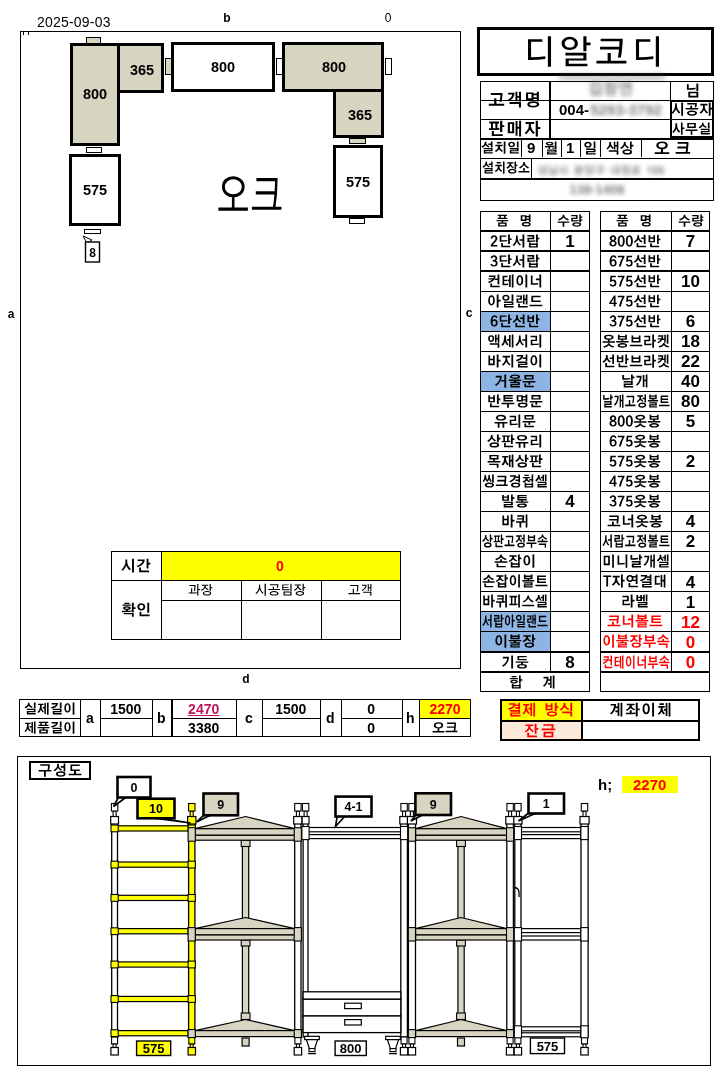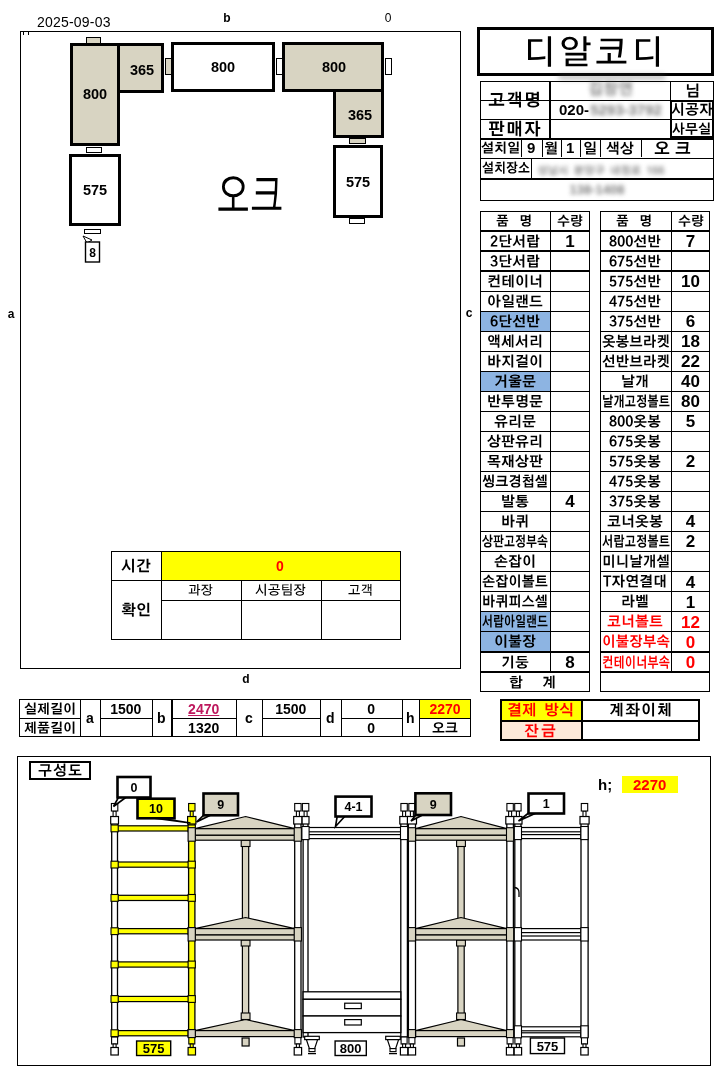--- a/index.html
+++ b/index.html
@@ -89,21 +89,21 @@
       </svg></div>
     <div style="position:absolute;left:606.1px;top:140.6px;width:28px;height:15px"><svg width="28" height="15" viewBox="0 -12.3 27.9 14.8" style="overflow:visible">
         <path d="M2.8 -1.7V-3.2H12.3V1.3H10.6V-1.7ZM7.8 -3.9V-11.7H9.3V-8.3H10.7V-11.8H12.3V-3.7H10.7V-6.8H9.3V-3.9ZM0.4 -5.0Q1.6 -5.8 2.5 -7.1Q3.3 -8.4 3.3 -10.0V-11.3H5.1V-10.1Q5.1 -9.3 5.4 -8.5Q5.7 -7.7 6.1 -7.1Q6.6 -6.5 7.0 -6.1Q7.4 -5.7 7.8 -5.4L6.7 -4.3Q6.1 -4.7 5.3 -5.6Q4.6 -6.4 4.2 -7.1Q3.8 -6.3 3.1 -5.4Q2.3 -4.5 1.6 -3.9Z M16.4 -1.5Q16.4 -2.8 17.8 -3.5Q19.1 -4.2 21.2 -4.2Q23.4 -4.2 24.7 -3.5Q26.0 -2.8 26.0 -1.5Q26.0 -0.2 24.7 0.5Q23.3 1.2 21.2 1.2Q19.1 1.2 17.8 0.5Q16.4 -0.2 16.4 -1.5ZM18.3 -1.5Q18.3 -0.9 19.1 -0.6Q19.8 -0.3 21.2 -0.3Q22.5 -0.3 23.3 -0.6Q24.1 -0.9 24.1 -1.5Q24.1 -2.1 23.4 -2.4Q22.6 -2.7 21.2 -2.7Q19.9 -2.7 19.1 -2.4Q18.3 -2.1 18.3 -1.5ZM23.9 -4.1V-11.8H25.6V-8.6H27.3V-7.0H25.6V-4.1ZM14.1 -5.7Q15.7 -6.5 16.7 -7.7Q17.8 -8.9 17.8 -10.3V-11.5H19.5V-10.3Q19.5 -9.7 19.9 -9.0Q20.2 -8.3 20.7 -7.7Q21.3 -7.2 21.8 -6.8Q22.4 -6.4 22.9 -6.1L21.9 -4.9Q21.1 -5.4 20.1 -6.2Q19.2 -7.0 18.7 -7.8Q18.3 -6.8 17.2 -5.9Q16.2 -5.0 15.2 -4.5Z" fill="#000"></path>
       </svg></div>
     <div style="position:absolute;left:654.1px;top:139.5px;width:42px;height:17px"><svg width="42" height="17" viewBox="0 -14.1 41.9 17.0" style="overflow:visible">
         <path d="M0.7 -0.1V-1.9H6.9V-5.2H9.0V-1.9H15.2V-0.1ZM2.2 -8.8Q2.2 -10.6 3.9 -11.7Q5.5 -12.7 8.0 -12.7Q9.5 -12.7 10.8 -12.3Q12.1 -11.8 12.9 -10.9Q13.7 -10.0 13.7 -8.8Q13.7 -7.0 12.1 -5.9Q10.4 -4.9 8.0 -4.9Q5.5 -4.9 3.9 -5.9Q2.2 -7.0 2.2 -8.8ZM4.4 -8.8Q4.4 -7.7 5.4 -7.1Q6.5 -6.5 8.0 -6.5Q9.5 -6.5 10.5 -7.1Q11.5 -7.8 11.5 -8.8Q11.5 -9.8 10.5 -10.5Q9.5 -11.1 8.0 -11.1Q6.5 -11.1 5.5 -10.5Q4.4 -9.8 4.4 -8.8Z M21.6 -0.4V-2.2H36.1V-0.4ZM23.4 -5.7V-7.5H32.2Q32.4 -9.3 32.4 -10.4H23.6V-12.2H34.4Q34.4 -9.4 34.1 -6.4Q33.8 -3.3 33.3 -1.0H31.3Q31.8 -3.0 32.1 -5.7Z" fill="#000"></path>
       </svg></div>
     <div style="position:absolute;left:481.5px;top:161.1px;width:48px;height:14px"><svg width="48" height="14" viewBox="0 -11.4 48.0 13.8" style="overflow:visible">
         <path d="M2.6 1.0V-2.4H9.1V-3.3H2.5V-4.6H10.6V-1.2H4.1V-0.3H10.9V1.0ZM6.8 -7.6V-9.0H9.1V-11.0H10.6V-5.0H9.1V-7.6ZM0.4 -5.9Q3.5 -7.5 3.5 -9.8V-10.8H5.0V-9.8Q5.0 -9.2 5.2 -8.6Q5.5 -8.0 6.0 -7.5Q6.4 -7.0 6.9 -6.7Q7.3 -6.4 7.8 -6.2L7.0 -5.1Q6.3 -5.4 5.5 -6.1Q4.6 -6.8 4.2 -7.5Q3.8 -6.7 3.0 -6.0Q2.1 -5.2 1.3 -4.8Z M21.0 1.2V-11.0H22.5V1.2ZM14.6 -9.0V-10.4H18.8V-9.0ZM12.8 -1.5Q15.9 -3.3 15.9 -5.7V-6.3H13.3V-7.7H19.9V-6.3H17.4V-5.8Q17.4 -3.6 20.2 -1.7L19.2 -0.6Q18.6 -1.1 17.8 -1.9Q17.0 -2.7 16.6 -3.3Q16.2 -2.5 15.4 -1.7Q14.6 -0.8 13.8 -0.4Z M26.1 -1.3Q26.1 -2.4 27.3 -3.1Q28.4 -3.7 30.3 -3.7Q32.1 -3.7 33.3 -3.1Q34.4 -2.5 34.4 -1.3Q34.4 -0.2 33.2 0.5Q32.1 1.1 30.3 1.1Q28.4 1.1 27.3 0.5Q26.1 -0.2 26.1 -1.3ZM27.8 -1.3Q27.8 -0.8 28.4 -0.5Q29.1 -0.2 30.3 -0.2Q31.4 -0.2 32.1 -0.5Q32.8 -0.8 32.8 -1.3Q32.8 -1.8 32.1 -2.1Q31.4 -2.4 30.3 -2.4Q29.1 -2.4 28.4 -2.1Q27.8 -1.8 27.8 -1.3ZM32.5 -3.6V-11.0H34.1V-7.8H35.4V-6.4H34.1V-3.6ZM24.5 -4.9Q25.6 -5.5 26.5 -6.4Q27.4 -7.2 27.5 -8.3V-9.0H25.1V-10.3H31.5V-9.0H29.2V-8.3Q29.2 -7.7 29.7 -7.1Q30.2 -6.4 30.7 -6.0Q31.2 -5.6 31.8 -5.3L31.0 -4.3Q30.3 -4.6 29.5 -5.2Q28.7 -5.9 28.4 -6.5Q28.0 -5.8 27.2 -5.1Q26.4 -4.3 25.4 -3.8Z M36.5 -0.1V-1.5H41.2V-4.5H42.8V-1.5H47.4V-0.1ZM37.0 -5.1Q37.8 -5.4 38.5 -5.9Q39.2 -6.3 39.8 -7.0Q40.5 -7.6 40.9 -8.3Q41.3 -9.1 41.3 -9.9V-10.4H42.8V-9.9Q42.8 -9.1 43.2 -8.4Q43.6 -7.6 44.2 -7.0Q44.9 -6.4 45.6 -5.9Q46.3 -5.4 47.0 -5.1L46.1 -3.9Q45.0 -4.4 43.8 -5.4Q42.6 -6.4 42.0 -7.5Q41.5 -6.4 40.3 -5.4Q39.1 -4.4 37.9 -3.9Z" fill="#000"></path>
       </svg></div>
-    <div style="position:absolute;left:559.0px;top:98.8px;font:bold 15px 'Liberation Sans',sans-serif;color:#000;line-height:22px;white-space:nowrap;">020-</div>
+    <div style="position:absolute;left:559.0px;top:98.8px;font:bold 15px 'Liberation Sans',sans-serif;color:#000;line-height:22px;white-space:nowrap;">004-</div>
     <div style="position:absolute;left:587.6px;top:81.0px;width:45px;height:16px;filter:blur(2.0px);opacity:0.75"><svg width="45" height="16" viewBox="0 -13.2 44.8 15.9" style="overflow:visible">
         <path d="M3.4 1.2V-4.4H13.2V1.2ZM5.2 -0.5H11.3V-2.7H5.2ZM11.3 -5.0V-12.6H13.2V-5.0ZM1.0 -6.2Q3.4 -6.9 5.0 -8.0Q6.6 -9.1 6.9 -10.3H2.0V-12.0H9.2Q9.2 -10.7 8.6 -9.6Q8.1 -8.5 7.4 -7.7Q6.7 -7.0 5.7 -6.4Q4.6 -5.7 3.8 -5.4Q3.0 -5.1 2.1 -4.8Z M17.6 -1.2Q17.6 -2.4 19.0 -3.1Q20.4 -3.8 22.7 -3.8Q25.0 -3.8 26.4 -3.1Q27.8 -2.4 27.8 -1.2Q27.8 0.1 26.4 0.7Q25.0 1.4 22.7 1.4Q20.4 1.4 19.0 0.7Q17.6 0.1 17.6 -1.2ZM19.6 -1.2Q19.6 -0.6 20.4 -0.3Q21.3 -0.1 22.7 -0.1Q24.1 -0.1 25.0 -0.3Q25.8 -0.6 25.8 -1.2Q25.8 -1.7 25.0 -2.0Q24.1 -2.3 22.7 -2.3Q21.3 -2.3 20.4 -2.0Q19.6 -1.7 19.6 -1.2ZM25.6 -3.7V-12.6H27.5V-8.6H29.2V-6.9H27.5V-3.7ZM17.9 -11.0V-12.4H23.0V-11.0ZM15.6 -5.0Q17.0 -5.5 18.1 -6.3Q19.2 -7.2 19.3 -8.1V-8.5H16.2V-10.0H24.5V-8.5H21.5V-8.1Q21.6 -7.4 22.6 -6.7Q23.6 -5.9 24.7 -5.5L23.7 -4.3Q22.9 -4.5 21.9 -5.1Q20.9 -5.8 20.5 -6.4Q20.0 -5.7 18.9 -4.9Q17.8 -4.2 16.7 -3.8Z M33.4 1.0V-3.5H35.3V-0.7H43.4V1.0ZM37.6 -5.7V-7.2H41.2V-9.5H37.6V-11.0H41.2V-12.6H43.1V-2.5H41.2V-5.7ZM31.1 -8.3Q31.1 -10.0 32.2 -11.0Q33.2 -12.1 34.9 -12.1Q36.6 -12.1 37.7 -11.0Q38.8 -10.0 38.8 -8.3Q38.8 -6.7 37.7 -5.7Q36.6 -4.7 34.9 -4.7Q33.2 -4.7 32.2 -5.7Q31.1 -6.7 31.1 -8.3ZM33.0 -8.3Q33.0 -7.4 33.5 -6.8Q34.1 -6.2 34.9 -6.2Q35.8 -6.2 36.4 -6.8Q36.9 -7.4 36.9 -8.3Q36.9 -9.3 36.4 -9.9Q35.8 -10.5 34.9 -10.5Q34.1 -10.5 33.5 -9.9Q33.0 -9.3 33.0 -8.3Z" fill="#555"></path>
       </svg></div>
     <div style="position:absolute;left:526.0px;top:98.8px;width:200px;text-align:center;font:bold 15px 'Liberation Sans',sans-serif;color:#555;line-height:22px;filter:blur(2.0px);opacity:0.75">5293-3792</div>
     <div style="position:absolute;left:536.8px;top:162.4px;width:128px;height:11px;filter:blur(2.0px);opacity:0.75"><svg width="128" height="11" viewBox="0 -9.2 128.3 11.1" style="overflow:visible">
         <path d="M2.1 -1.1Q2.1 -2.0 3.1 -2.5Q4.1 -3.0 5.8 -3.0Q7.4 -3.0 8.4 -2.5Q9.4 -2.0 9.4 -1.1Q9.4 -0.1 8.4 0.4Q7.4 0.9 5.8 0.9Q4.1 0.9 3.1 0.4Q2.1 -0.1 2.1 -1.1ZM3.5 -1.1Q3.5 -0.6 4.1 -0.4Q4.7 -0.2 5.8 -0.2Q6.8 -0.2 7.4 -0.4Q8.0 -0.6 8.0 -1.1Q8.0 -1.5 7.4 -1.7Q6.8 -2.0 5.8 -2.0Q4.7 -2.0 4.1 -1.7Q3.5 -1.5 3.5 -1.1ZM5.9 -5.8V-6.9H7.9V-8.8H9.2V-3.0H7.9V-5.8ZM0.3 -4.0Q0.8 -4.3 1.3 -4.6Q1.7 -4.9 2.1 -5.4Q2.5 -5.8 2.8 -6.4Q3.0 -6.9 3.0 -7.6V-8.6H4.3V-7.6Q4.3 -7.0 4.6 -6.5Q4.8 -6.0 5.2 -5.6Q5.6 -5.1 6.0 -4.9Q6.4 -4.6 6.8 -4.4L6.0 -3.5Q5.5 -3.7 4.8 -4.3Q4.1 -4.9 3.7 -5.5Q3.4 -4.8 2.6 -4.1Q1.9 -3.5 1.1 -3.1Z M12.6 0.8V-3.1H19.2V0.8ZM13.9 -0.3H17.9V-2.0H13.9ZM17.9 -3.6V-8.8H19.2V-6.9H20.4V-5.7H19.2V-3.6ZM11.5 -4.5V-8.4H12.8V-5.6H13.1Q15.2 -5.6 17.4 -5.9V-4.8Q15.1 -4.5 12.1 -4.5Z M28.6 0.9V-8.8H29.9V0.9ZM21.2 -1.3Q21.7 -1.7 22.2 -2.2Q22.6 -2.7 23.1 -3.4Q23.5 -4.1 23.7 -5.0Q24.0 -5.9 24.0 -6.9V-8.3H25.3V-6.9Q25.3 -6.0 25.5 -5.1Q25.8 -4.2 26.2 -3.5Q26.6 -2.8 27.0 -2.4Q27.4 -1.9 27.9 -1.5L26.9 -0.7Q26.3 -1.2 25.6 -2.2Q24.9 -3.1 24.6 -4.0Q24.4 -3.1 23.7 -2.1Q23.0 -1.1 22.2 -0.4Z M38.5 0.7V-2.0H39.8V-0.4H45.5V0.7ZM37.1 -2.7V-3.8H46.6V-2.7H42.7V-1.1H41.4V-2.7ZM38.4 -4.7V-8.7H39.7V-7.7H44.0V-8.7H45.3V-4.7ZM39.7 -5.7H44.0V-6.7H39.7Z M49.0 -1.1Q49.0 -2.1 50.0 -2.6Q50.9 -3.2 52.5 -3.2Q54.2 -3.2 55.1 -2.6Q56.1 -2.1 56.1 -1.1Q56.1 -0.2 55.1 0.4Q54.1 0.9 52.5 0.9Q50.9 0.9 49.9 0.4Q49.0 -0.2 49.0 -1.1ZM50.4 -1.1Q50.4 -0.7 50.9 -0.4Q51.5 -0.2 52.5 -0.2Q53.5 -0.2 54.1 -0.4Q54.7 -0.7 54.7 -1.1Q54.7 -1.6 54.1 -1.8Q53.6 -2.1 52.5 -2.1Q51.5 -2.1 50.9 -1.8Q50.4 -1.6 50.4 -1.1ZM54.5 -3.1V-8.8H55.9V-6.6H57.1V-5.4H55.9V-3.1ZM48.2 -4.0V-8.4H53.3V-7.3H49.5V-5.1H49.6Q50.1 -5.1 51.4 -5.2Q52.8 -5.3 54.0 -5.5V-4.5Q51.2 -4.0 48.5 -4.0Z M58.0 -3.0V-4.1H67.5V-3.0H63.4V0.9H62.1V-3.0ZM59.2 -7.2V-8.4H66.4Q66.4 -7.4 66.3 -6.2Q66.1 -4.9 65.9 -4.0H64.6Q64.8 -4.8 65.0 -5.8Q65.1 -6.7 65.1 -7.2Z M78.8 0.5V-8.6H80.0V-5.0H81.2V-8.8H82.5V0.9H81.2V-3.8H80.0V0.5ZM74.5 -1.2V-8.0H75.8V-2.4H75.9Q77.0 -2.4 78.5 -2.6V-1.5Q76.6 -1.2 74.8 -1.2Z M85.8 -1.0Q85.8 -1.9 86.8 -2.4Q87.8 -2.9 89.5 -2.9Q91.1 -2.9 92.1 -2.4Q93.2 -1.9 93.2 -1.0Q93.2 -0.1 92.1 0.4Q91.1 0.9 89.5 0.9Q87.8 0.9 86.8 0.4Q85.8 -0.1 85.8 -1.0ZM87.2 -1.0Q87.2 -0.6 87.8 -0.4Q88.4 -0.2 89.5 -0.2Q90.5 -0.2 91.1 -0.4Q91.7 -0.6 91.7 -1.0Q91.7 -1.9 89.5 -1.9Q87.2 -1.9 87.2 -1.0ZM89.8 -5.3V-6.5H91.6V-8.8H92.9V-2.9H91.6V-5.3ZM84.3 -3.8Q84.7 -4.0 85.1 -4.2Q85.5 -4.4 85.9 -4.8Q86.3 -5.1 86.6 -5.6Q86.9 -6.0 86.9 -6.5V-7.3H84.9V-8.4H90.2V-7.3H88.3V-6.6Q88.3 -6.1 88.6 -5.7Q88.8 -5.3 89.2 -5.0Q89.6 -4.7 90.0 -4.5Q90.3 -4.3 90.6 -4.1L89.9 -3.3Q89.3 -3.5 88.6 -4.0Q88.0 -4.5 87.6 -4.9Q87.3 -4.4 86.5 -3.8Q85.8 -3.2 85.1 -2.9Z M94.6 0.0V-1.1H98.8V-3.0H100.1V-1.1H104.1V0.0ZM96.0 -2.5V-5.9H101.5V-7.1H95.9V-8.3H102.8V-4.8H97.3V-3.6H103.0V-2.5Z M110.8 -5.7V-6.7H111.1Q112.8 -6.7 112.8 -8.0V-8.2H114.0V0.1H112.6V-5.7Z M117.9 -2.6Q117.9 -1.8 118.2 -1.4Q118.6 -0.9 119.2 -0.9Q119.7 -0.9 120.1 -1.4Q120.4 -1.8 120.4 -2.6Q120.4 -3.4 120.1 -3.8Q119.7 -4.3 119.2 -4.3Q118.6 -4.3 118.2 -3.8Q117.9 -3.3 117.9 -2.6ZM116.5 -3.7Q116.5 -4.6 116.7 -5.4Q116.8 -6.2 117.2 -6.9Q117.5 -7.5 118.1 -7.9Q118.7 -8.3 119.4 -8.3Q121.0 -8.3 121.8 -6.6L120.7 -6.3Q120.2 -7.2 119.4 -7.2Q118.4 -7.2 118.0 -5.5Q117.9 -5.1 117.9 -4.5Q118.1 -4.9 118.4 -5.1Q118.8 -5.4 119.4 -5.4Q120.4 -5.4 121.1 -4.6Q121.8 -3.8 121.8 -2.6Q121.8 -1.4 121.1 -0.6Q120.4 0.2 119.2 0.2Q117.9 0.2 117.3 -0.7Q116.5 -1.7 116.5 -3.7Z M124.0 -2.6Q124.0 -1.8 124.4 -1.4Q124.8 -0.9 125.3 -0.9Q125.9 -0.9 126.2 -1.4Q126.6 -1.8 126.6 -2.6Q126.6 -3.4 126.2 -3.8Q125.9 -4.3 125.3 -4.3Q124.8 -4.3 124.4 -3.8Q124.0 -3.3 124.0 -2.6ZM122.6 -3.7Q122.6 -4.6 122.8 -5.4Q123.0 -6.2 123.3 -6.9Q123.7 -7.5 124.2 -7.9Q124.8 -8.3 125.6 -8.3Q127.2 -8.3 127.9 -6.6L126.9 -6.3Q126.3 -7.2 125.6 -7.2Q124.5 -7.2 124.2 -5.5Q124.1 -5.1 124.0 -4.5Q124.2 -4.9 124.6 -5.1Q125.0 -5.4 125.5 -5.4Q126.6 -5.4 127.3 -4.6Q127.9 -3.8 127.9 -2.6Q127.9 -1.4 127.3 -0.6Q126.6 0.2 125.4 0.2Q124.1 0.2 123.4 -0.7Q122.6 -1.7 122.6 -3.7Z" fill="#555"></path>
       </svg></div>
     <div style="position:absolute;left:497.0px;top:179.8px;width:200px;text-align:center;font:bold 13px 'Liberation Sans',sans-serif;color:#555;line-height:20px;filter:blur(2.2px);opacity:0.75">138-1408</div>
     <div style="position:absolute;left:480.0px;top:311.2px;width:70.0px;height:20.0px;background:#8db4e2;"></div>
     <div style="position:absolute;left:480.0px;top:371.3px;width:70.0px;height:20.0px;background:#8db4e2;"></div>
@@ -372,21 +372,21 @@
     <div style="position:absolute;left:23.6px;top:720.6px;width:52px;height:14px"><svg width="52" height="14" viewBox="0 -11.4 51.8 13.8" style="overflow:visible">
         <path d="M9.9 1.2V-11.0H11.5V1.2ZM5.7 -5.0V-6.5H7.4V-10.6H8.9V0.6H7.4V-5.0ZM0.5 -1.6Q3.0 -3.7 3.0 -6.8V-8.4H1.1V-9.8H6.5V-8.4H4.6V-6.8Q4.6 -5.9 4.9 -5.1Q5.1 -4.3 5.5 -3.6Q5.9 -3.0 6.3 -2.6Q6.6 -2.2 6.9 -1.9L5.8 -1.0Q5.3 -1.4 4.7 -2.2Q4.1 -3.0 3.8 -3.7Q3.6 -3.0 2.9 -2.0Q2.2 -1.1 1.7 -0.6Z M15.2 1.0V-3.1H23.7V1.0ZM16.8 -0.3H22.0V-1.8H16.8ZM13.5 -4.2V-5.6H25.3V-4.2H20.2V-2.8H18.6V-4.2ZM14.5 -6.5V-7.7H16.3V-9.5H14.8V-10.7H24.1V-9.5H22.5V-7.7H24.3V-6.5ZM17.8 -7.7H21.0V-9.5H17.8Z M28.7 1.0V-2.5H35.8V-3.4H28.6V-4.8H37.4V-1.3H30.3V-0.4H37.6V1.0ZM35.7 -5.3V-11.0H37.4V-5.3ZM26.7 -6.1Q28.8 -6.6 30.1 -7.4Q31.5 -8.1 31.9 -9.1H27.6V-10.5H33.9Q33.9 -9.7 33.6 -9.0Q33.4 -8.3 33.0 -7.8Q32.6 -7.3 32.0 -6.8Q31.5 -6.4 30.9 -6.1Q30.4 -5.8 29.7 -5.5Q29.0 -5.3 28.6 -5.2Q28.1 -5.0 27.6 -4.9Z M48.5 1.2V-11.0H50.2V1.2ZM40.2 -5.6Q40.2 -7.7 41.0 -9.0Q41.8 -10.3 43.3 -10.3Q44.8 -10.3 45.6 -9.0Q46.5 -7.7 46.5 -5.6Q46.5 -3.5 45.7 -2.2Q44.8 -0.9 43.3 -0.9Q41.8 -0.9 41.0 -2.2Q40.2 -3.5 40.2 -5.6ZM41.8 -5.6Q41.8 -4.1 42.2 -3.2Q42.6 -2.3 43.3 -2.3Q44.1 -2.3 44.5 -3.2Q44.8 -4.2 44.8 -5.6Q44.8 -7.1 44.5 -8.0Q44.1 -8.9 43.3 -8.9Q42.8 -8.9 42.4 -8.4Q42.1 -7.9 42.0 -7.2Q41.8 -6.5 41.8 -5.6Z" fill="#000"></path>
       </svg></div>
     <div style="position:absolute;left:-10.0px;top:708.1px;width:200px;text-align:center;font:bold 14px 'Liberation Sans',sans-serif;color:#000;line-height:21px;">a</div>
     <div style="position:absolute;left:61.4px;top:708.1px;width:200px;text-align:center;font:bold 14px 'Liberation Sans',sans-serif;color:#000;line-height:21px;">b</div>
     <div style="position:absolute;left:149.0px;top:708.1px;width:200px;text-align:center;font:bold 14px 'Liberation Sans',sans-serif;color:#000;line-height:21px;">c</div>
     <div style="position:absolute;left:230.2px;top:708.1px;width:200px;text-align:center;font:bold 14px 'Liberation Sans',sans-serif;color:#000;line-height:21px;">d</div>
     <div style="position:absolute;left:310.2px;top:708.1px;width:200px;text-align:center;font:bold 14px 'Liberation Sans',sans-serif;color:#000;line-height:21px;">h</div>
     <div style="position:absolute;left:25.8px;top:698.5px;width:200px;text-align:center;font:bold 14px 'Liberation Sans',sans-serif;color:#000;line-height:21px;">1500</div>
     <div style="position:absolute;left:103.7px;top:698.5px;width:200px;text-align:center;font:bold 14px 'Liberation Sans',sans-serif;color:#be185d;line-height:21px;text-decoration:underline;">2470</div>
-    <div style="position:absolute;left:103.7px;top:717.5px;width:200px;text-align:center;font:bold 14px 'Liberation Sans',sans-serif;color:#000;line-height:21px;">1320</div>
+    <div style="position:absolute;left:103.7px;top:717.5px;width:200px;text-align:center;font:bold 14px 'Liberation Sans',sans-serif;color:#000;line-height:21px;">3380</div>
     <div style="position:absolute;left:190.8px;top:698.5px;width:200px;text-align:center;font:bold 14px 'Liberation Sans',sans-serif;color:#000;line-height:21px;">1500</div>
     <div style="position:absolute;left:271.2px;top:698.5px;width:200px;text-align:center;font:bold 14px 'Liberation Sans',sans-serif;color:#000;line-height:21px;">0</div>
     <div style="position:absolute;left:271.2px;top:717.5px;width:200px;text-align:center;font:bold 14px 'Liberation Sans',sans-serif;color:#000;line-height:21px;">0</div>
     <div style="position:absolute;left:345.0px;top:698.5px;width:200px;text-align:center;font:bold 14px 'Liberation Sans',sans-serif;color:#ff0000;line-height:21px;">2270</div>
     <div style="position:absolute;left:432.1px;top:720.9px;width:26px;height:14px"><svg width="26" height="14" viewBox="0 -11.4 25.9 13.8" style="overflow:visible">
         <path d="M0.6 -0.1V-1.5H5.6V-4.2H7.3V-1.5H12.3V-0.1ZM1.8 -7.1Q1.8 -8.6 3.1 -9.5Q4.5 -10.3 6.5 -10.3Q7.7 -10.3 8.8 -10.0Q9.8 -9.6 10.5 -8.9Q11.1 -8.1 11.1 -7.1Q11.1 -5.7 9.8 -4.8Q8.4 -4.0 6.5 -4.0Q4.5 -4.0 3.1 -4.8Q1.8 -5.7 1.8 -7.1ZM3.6 -7.1Q3.6 -6.3 4.4 -5.8Q5.2 -5.3 6.5 -5.3Q7.7 -5.3 8.5 -5.8Q9.4 -6.3 9.4 -7.1Q9.4 -8.0 8.5 -8.5Q7.7 -9.0 6.5 -9.0Q5.3 -9.0 4.4 -8.5Q3.6 -8.0 3.6 -7.1Z M13.5 -0.3V-1.8H25.3V-0.3ZM14.9 -4.7V-6.1H22.1Q22.3 -7.6 22.3 -8.5H15.1V-9.9H23.9Q23.9 -7.7 23.7 -5.2Q23.4 -2.7 23.0 -0.8H21.3Q21.7 -2.4 22.0 -4.7Z" fill="#000"></path>
       </svg></div>
     <div style="position:absolute;left:500.3px;top:699.0px;width:81.0px;height:21.4px;background:#ffff00;"></div>
     <div style="position:absolute;left:500.3px;top:720.4px;width:81.0px;height:20.9px;background:#fde9d9;"></div>
     <div style="position:absolute;left:500.3px;top:699.0px;width:199.7px;height:42.3px;border:2.6px solid #000;background:transparent;box-sizing:border-box;"></div>

